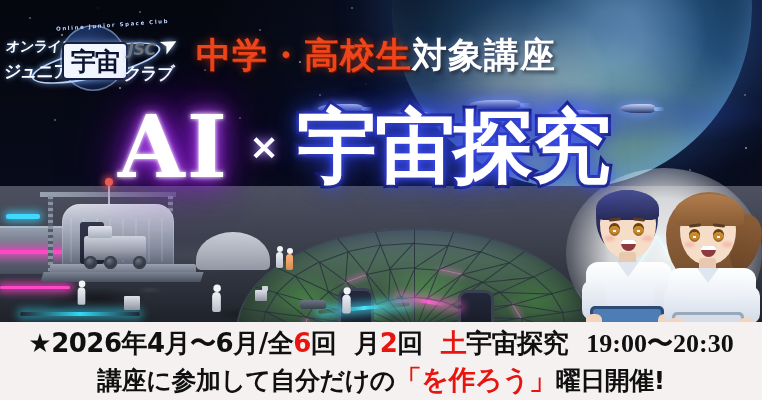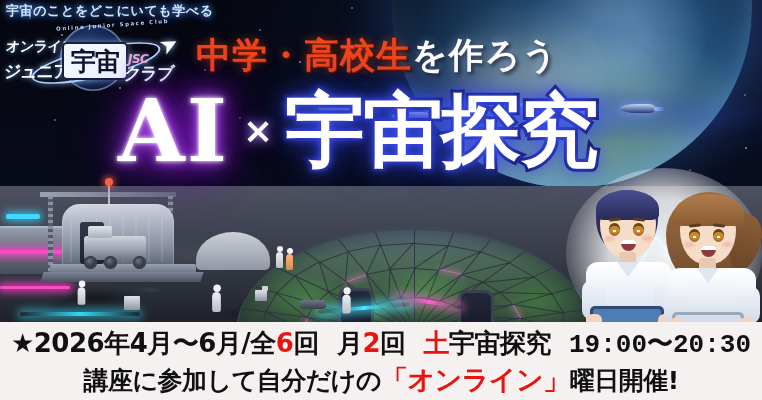--- a/index.html
+++ b/index.html
@@ -583,24 +583,24 @@
     justify-content: center;
     font-size: 25px;
     font-weight: 900;
     color: #0b1430;
     letter-spacing: -1px;
     line-height: 1;
     box-shadow: 0 0 8px rgba(150,195,255,.55);
   }
   .logo-jsc {
     position: absolute;
-    left: 124px; top: 26px;
-    font-size: 12px;
-    font-weight: 900;
-    color: #f9a8d4;
+    left: 124px; top: 14px;
+    font-size: 16px;
+    font-weight: 900;
+    color: #737373;
     font-style: italic;
     letter-spacing: -.5px;
     text-shadow: 0 0 5px rgba(120,180,255,.8);
   }
   .logo-club {
     position: absolute;
     left: 120px; top: 36px;
     font-size: 17px;
     font-weight: 900;
     color: #fff;
@@ -632,24 +632,24 @@
     color: #f0441a;
     text-shadow: 0 0 8px rgba(255,90,40,.55), 1px 1px 0 #5a1206, 2px 2px 3px rgba(0,0,0,.85);
   }
   .audience .wht {
     color: #ffffff;
     text-shadow: 0 0 8px rgba(160,190,255,.5), 2px 2px 4px rgba(0,0,0,.9);
   }
 
   .title {
     position: absolute;
-    left: 118px; top: 88px;
+    left: 118px; top: 104px;
     display: flex;
     align-items: center;
-    gap: 4px;
+    gap: 10px;
     line-height: 1;
     white-space: nowrap;
   }
   .title .ai {
     font-size: 86px;
     font-weight: 900;
     font-family: "DejaVu Serif", "Liberation Serif", serif;
     color: #ffffff;
     letter-spacing: 2px;
     text-shadow:
@@ -706,21 +706,21 @@
     text-align: center;
     font-size: 26px;
     font-weight: 900;
     color: #101010;
     letter-spacing: -0.5px;
     white-space: nowrap;
     line-height: 1.2;
   }
   .info-line1 .red { color: #e8140f; }
   .info-line1 .gap { display: inline-block; width: 18px; }
-  .info-line1 .tm { font-family: Liberation Mono, monospace; letter-spacing: 0px; }
+  .info-line1 .tm { font-family: Liberation Serif, serif; letter-spacing: 0px; }
   .info-line2 {
     position: absolute;
     left: 0; top: 42px;
     width: 762px;
     text-align: center;
     font-size: 25px;
     font-weight: 900;
     color: #101010;
     letter-spacing: -0.5px;
     white-space: nowrap;
@@ -929,47 +929,46 @@
       <div class="arm" style="left:94px; top:110px; width:24px; height:38px;"></div>
       <div class="arm" style="left:166px; top:110px; width:24px; height:38px;"></div>
       <div class="tablet" style="left:102px; top:136px; width:72px; height:32px; background:#9aa8bc;">
           <i style="background:#d6dde8;"></i>
         </div>
       <div class="hand" style="left:98px; top:142px;"></div>
       <div class="hand" style="left:168px; top:142px;"></div>
     </div>
   </div>
 
-  <div class="tagline">宇宙のことをどこにいても学べる</div>
 
   <div class="logo">
     <div class="logo-planet"></div>
     <div class="logo-ring"></div>
     <div class="logo-arc">Online Junior Space Club</div>
     <div class="logo-l1">オンライン</div>
     <div class="logo-l2">ジュニア</div>
     <div class="logo-center">宇宙</div>
     <div class="logo-jsc">JSC</div>
     <div class="logo-club">クラブ</div>
     <div class="logo-rocket">➤</div>
   </div>
 
   <div class="audience">
-    <span class="hot">中学・高校生</span><span class="wht">を作ろう</span>
+    <span class="hot">中学・高校生</span><span class="wht">対象講座</span>
   </div>
 
   <div class="title">
     <span class="ai">AI</span>
     <span class="times">×</span>
     <span class="jp">宇宙探究</span>
   </div>
 
 
   <div class="infobar">
     <div class="info-line1">
       <span>★</span><span>2026年4月〜6月/全</span><span class="red">6</span><span>回</span><span class="gap"></span><span>月</span><span class="red">2</span><span>回</span><span class="gap"></span><span class="red">土</span><span>宇宙探究</span><span class="gap"></span><span class="tm">19:00〜20:30</span>
     </div>
     <div class="info-line2">
-      <span>講座に参加して自分だけの</span><span class="red">「オンライン」</span><span>曜日開催!</span>
+      <span>講座に参加して自分だけの</span><span class="red">「を作ろう」</span><span>曜日開催!</span>
     </div>
   </div>
 
 </div>
 
 </body></html>

